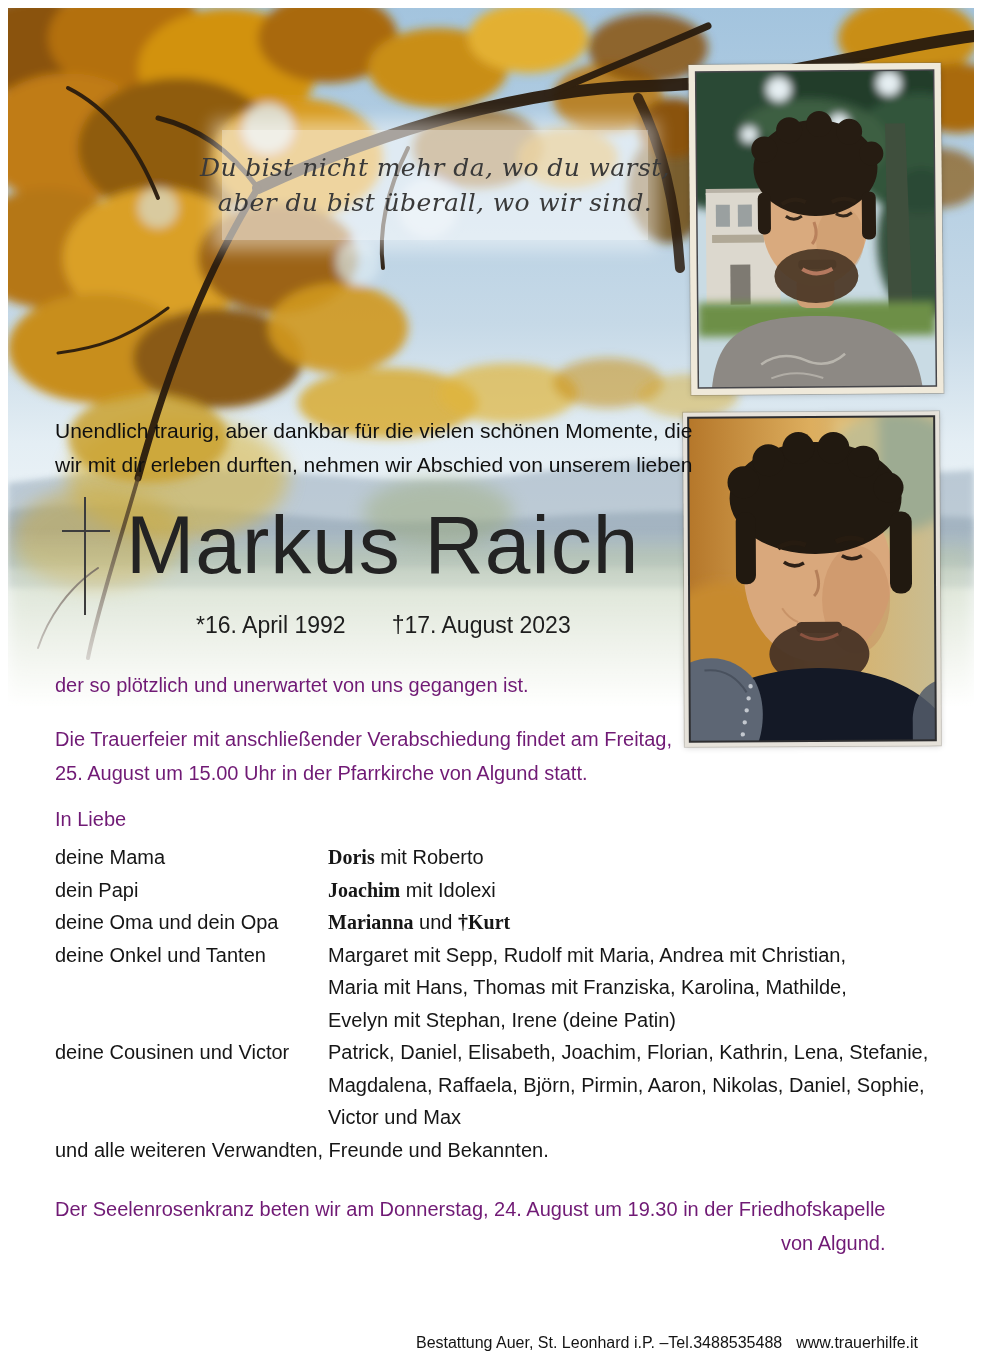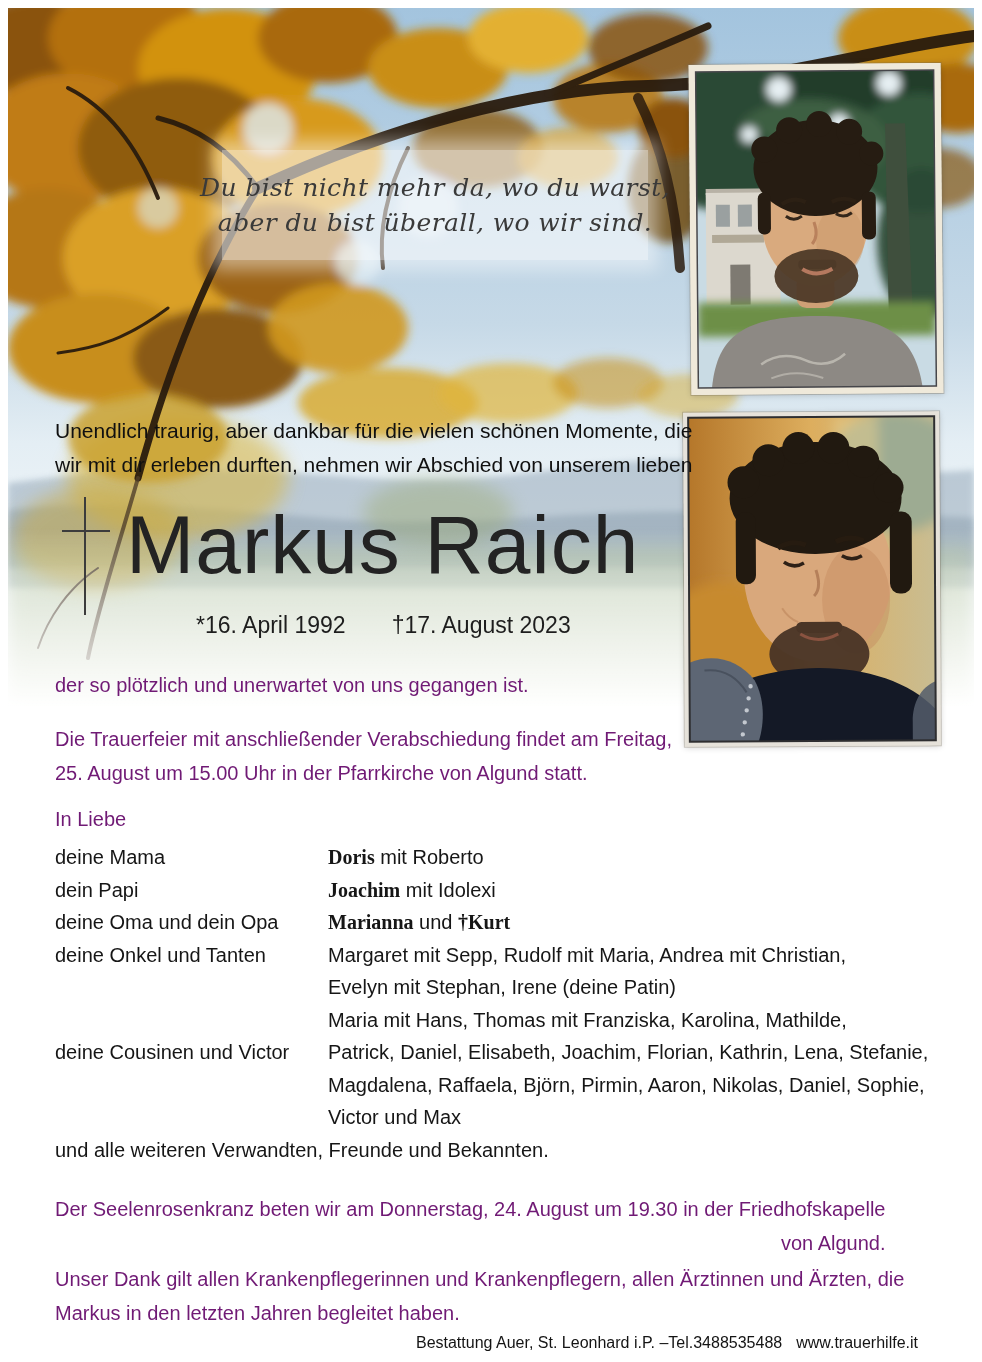--- a/index.html
+++ b/index.html
@@ -2,21 +2,21 @@
 <html><head>
 <meta charset="utf-8">
 <style>
   html,body{margin:0;padding:0;background:#777;}
   .page{position:relative;width:982px;height:1362px;background:#ffffff;margin:0 auto;overflow:hidden;
         font-family:"Liberation Sans",sans-serif;color:#1a1a1a;}
   .bg{position:absolute;left:8px;top:8px;width:966px;height:702px;}
   .bg svg{display:block;width:100%;height:100%;}
   .quote-panel{position:absolute;left:222px;top:130px;width:426px;height:110px;
     background:rgba(255,255,255,.58);box-shadow:0 0 16px 10px rgba(255,255,255,.45);
-    display:flex;flex-direction:column;justify-content:center;align-items:center;gap:6px;margin-top:20px;}
+    display:flex;flex-direction:column;justify-content:center;align-items:center;gap:6px;}
   .quote-line{font-family:"DejaVu Serif",serif;font-style:italic;font-size:25px;color:#3a3a3a;
     letter-spacing:.4px;white-space:nowrap;}
   .photo{position:absolute;background:#efe9da;box-shadow:0 0 0 1px rgba(120,110,90,.35),0 1px 6px rgba(0,0,0,.18);}
   .photo svg{display:block;}
   .photo1{left:690px;top:64px;width:252px;height:330px;transform:rotate(-.5deg);}
   .photo2{left:684px;top:412px;width:256px;height:334px;transform:rotate(-.3deg);padding:0;background:#e8e4dc;}
   .intro{position:absolute;left:55px;top:414px;font-size:21px;line-height:34px;color:#101010;font-weight:500;}
   .cross{position:absolute;left:62px;top:497px;width:50px;height:120px;}
   .cross .v{position:absolute;left:22px;top:0;width:2px;height:118px;background:#3c3c3c;}
   .cross .h{position:absolute;left:0;top:33px;width:48px;height:2px;background:#3c3c3c;}
@@ -286,43 +286,39 @@
       <div class="fam-value"><b>Joachim</b><span> mit Idolexi</span></div>
     </div>
     <div class="fam-row">
       <div class="fam-label">deine Oma und dein Opa</div>
       <div class="fam-value"><b>Marianna</b><span> und </span><b>†Kurt</b></div>
     </div>
     <div class="fam-row">
       <div class="fam-label">deine Onkel und Tanten</div>
       <div class="fam-value">
         <div>Margaret mit Sepp, Rudolf mit Maria, Andrea mit Christian,</div>
+        <div>Maria mit Hans, Thomas mit Franziska, Karolina, Mathilde,</div>
         <div>Evelyn mit Stephan, Irene (deine Patin)</div>
-        <div>Maria mit Hans, Thomas mit Franziska, Karolina, Mathilde,</div>
       </div>
     </div>
     <div class="fam-row">
       <div class="fam-label">deine Cousinen und Victor</div>
       <div class="fam-value">
         <div>Patrick, Daniel, Elisabeth, Joachim, Florian, Kathrin, Lena, Stefanie,</div>
         <div>Magdalena, Raffaela, Björn, Pirmin, Aaron, Nikolas, Daniel, Sophie,</div>
         <div>Victor und Max</div>
       </div>
     </div>
     <div class="fam-closing">und alle weiteren Verwandten, Freunde und Bekannten.</div>
   </div>
 
   <div class="body-par rosary">
     <div>Der Seelenrosenkranz beten wir am Donnerstag, 24. August um 19.30 in der Friedhofskapelle</div>
     <div>von Algund.</div>
   </div>
 
-  <div class="body-par thanks">
-    <div>Unser Dank gilt allen Krankenpflegerinnen und Krankenpflegern, allen Ärztinnen und Ärzten, die</div>
-    <div>Markus in den letzten Jahren begleitet haben.</div>
-  </div>
 
   <div class="footer">
     <span>Bestattung Auer, St. Leonhard i.P. –Tel.3488535488</span>
     <span>www.trauerhilfe.it</span>
   </div>
 
 </div>
 
 </body></html>

